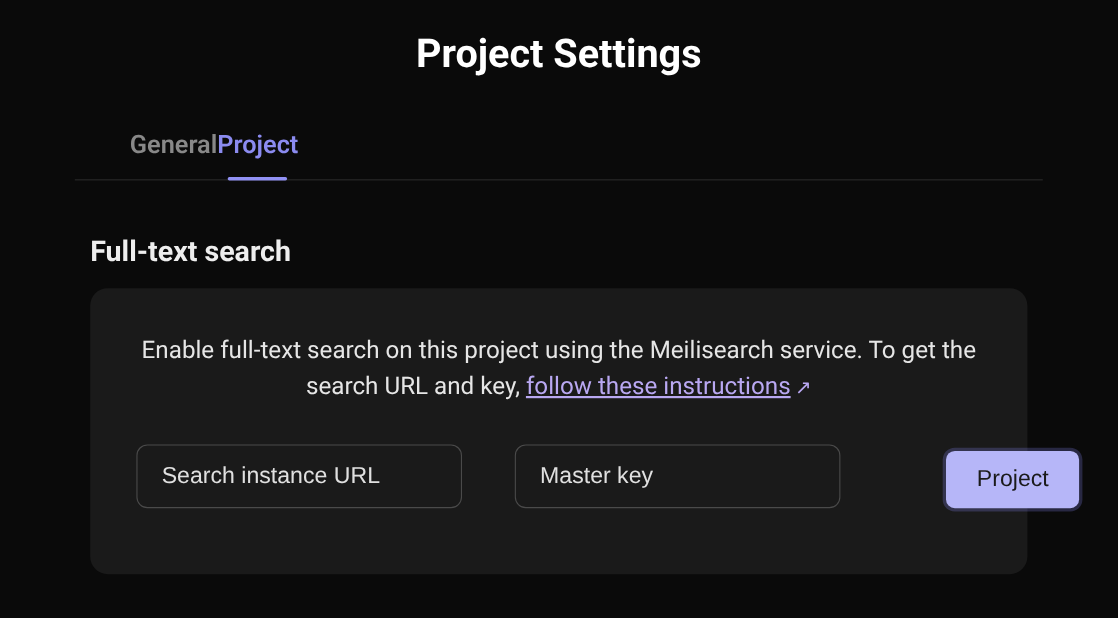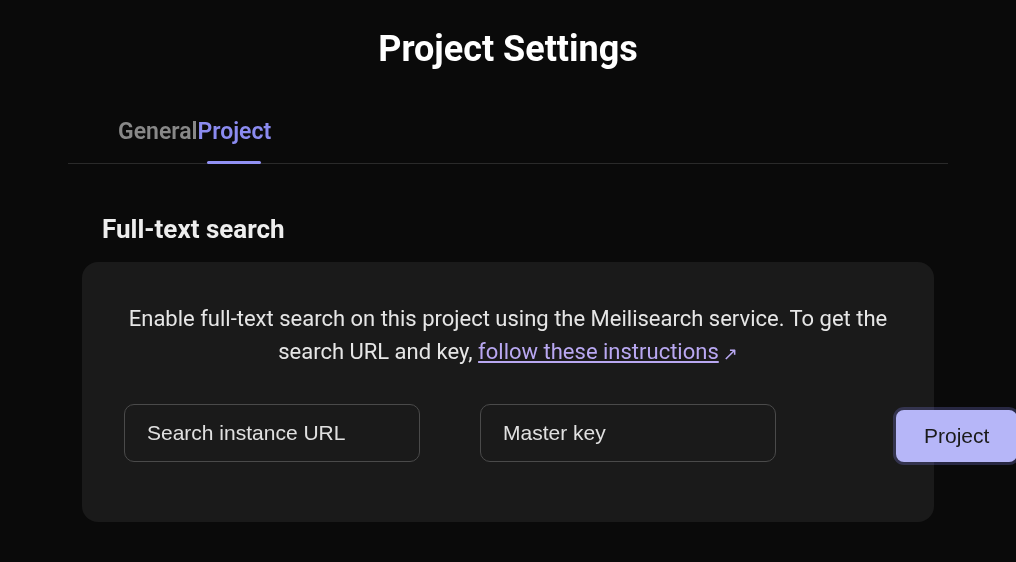--- a/index.html
+++ b/index.html
@@ -55,42 +55,41 @@
     .section {
       max-width: 880px;
       margin: 50px auto 0;
       padding: 0 14px;
     }
     .section-title {
       font-size: 26px;
       font-weight: 700;
       color: #eeeeee;
       margin-bottom: 18px;
-      margin-left: 20px;
     }
     .card {
       background: #1a1a1a;
       border-radius: 16px;
       padding: 40px 42px 60px;
     }
     .card-description {
       font-size: 22px;
       color: #e6e6e6;
       line-height: 1.5;
       margin-bottom: 36px;
       text-align: center;
     }
     .card-description a {
       color: #b9a8f2;
       text-decoration: underline;
     }
     .form-row {
       display: flex;
       align-items: flex-end;
-      gap: 60px;
+      gap: 48px;
     }
     .text-input {
       background: transparent;
       border: 1px solid #4a4a4a;
       border-radius: 10px;
       padding: 16px 22px;
       font-size: 21px;
       color: #ffffff;
       outline: none;
       flex: 0 0 auto;

